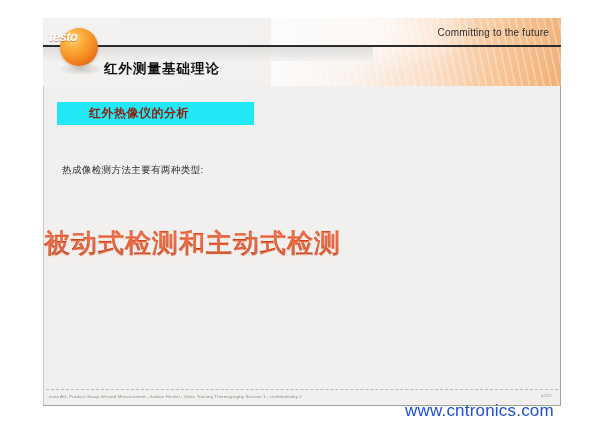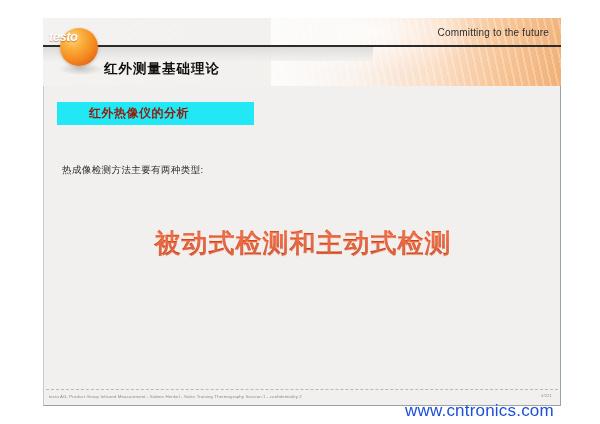--- a/index.html
+++ b/index.html
@@ -172,21 +172,20 @@
     color: #2a2a2a;
     letter-spacing: .4px;
     white-space: nowrap;
   }
 
   #headline {
     position: absolute;
     left: 0;
     top: 140px;
     width: 518px;
-    text-align: center;
     font-size: 26px;
     font-weight: bold;
     letter-spacing: 1px;
     color: #d93a12;
     background: linear-gradient(180deg, #e8542a 0%, #d83c12 45%, #b8300c 100%);
     -webkit-background-clip: text;
     background-clip: text;
     -webkit-text-fill-color: transparent;
     text-shadow: 0 1px 0 rgba(255,190,160,0.35);
     white-space: nowrap;

